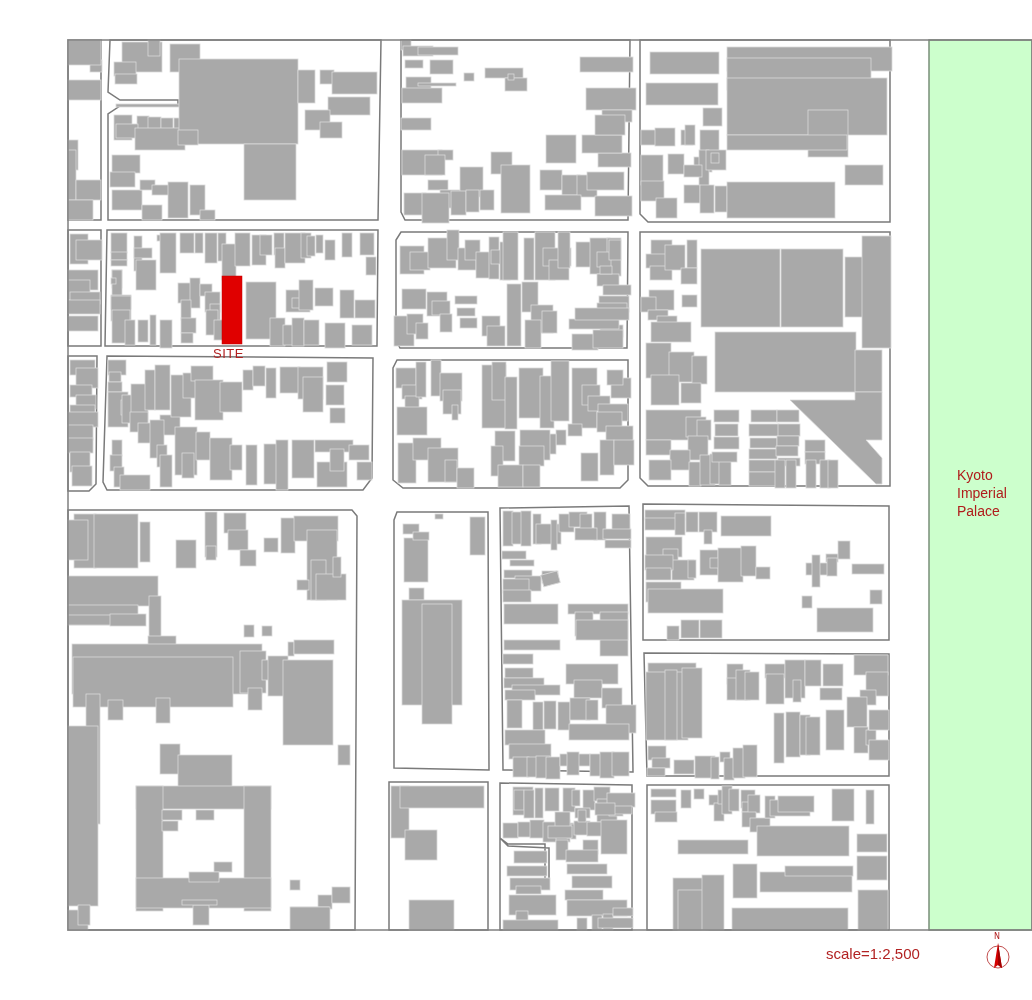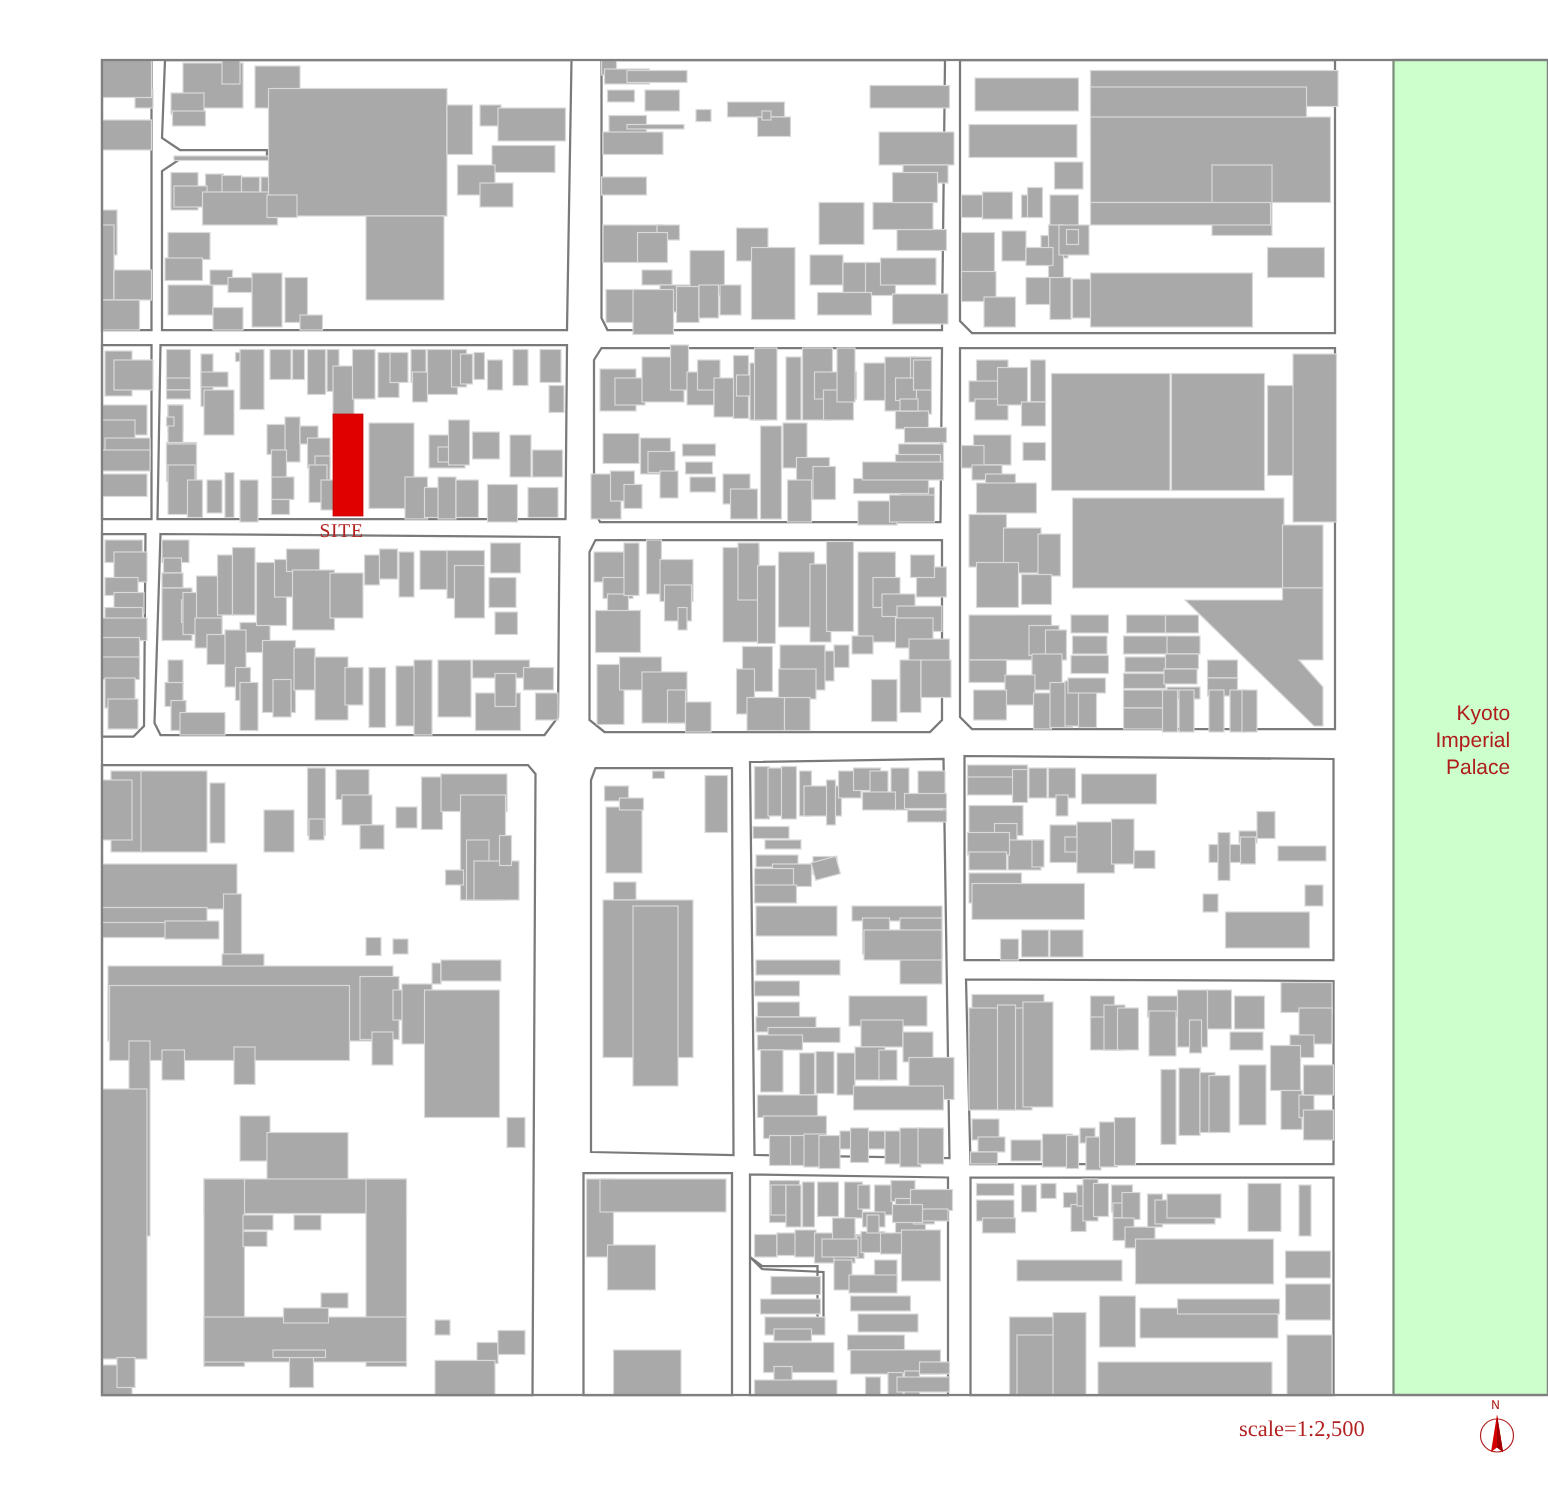--- a/index.html
+++ b/index.html
@@ -3,24 +3,24 @@
 <meta charset="utf-8">
 <style>
   html, body { margin: 0; padding: 0; background: #ffffff; }
   body { width: 1032px; height: 1000px; position: relative; overflow: hidden; font-family: "Liberation Sans", sans-serif; }
   #map { position: absolute; left: 0; top: 0; width: 1032px; height: 1000px; }
   .frame { fill: none; stroke: #808080; stroke-width: 1.5; }
   .block { fill: #ffffff; stroke: #7a7a7a; stroke-width: 1.5; }
   .bldg { fill: #a9a9a9; stroke: #d9d9d9; stroke-width: 0.8; }
   .site { fill: #e00000; stroke: #c00000; stroke-width: 0.5; }
   .park { fill: #ccffcc; stroke: #7a8f7a; stroke-width: 1.5; }
-  .lbl { position: absolute; color: #b22222; font-family: Liberation Serif, serif; }
+  .lbl { position: absolute; color: #b22222; font-family: Liberation Sans, sans-serif; }
   #site-label { left: 213px; top: 346px; font-size: 13px; letter-spacing: 0.5px; }
   #palace-label { left: 957px; top: 466px; font-size: 14px; line-height: 18px; font-family: "Liberation Sans", sans-serif; color: #b01c1c; }
-  #palace-label span { display: block; text-align: right; }
+  #palace-label span { display: block; }
   #scale-label { left: 826px; top: 945px; font-size: 15px; }
   #north { position: absolute; left: 985px; top: 932px; width: 28px; height: 40px; }
   #north-letter { position: absolute; left: 994px; top: 932px; font-size: 8px; color: #b22222; font-family: "DejaVu Sans", sans-serif; }
 </style>
 </head>
 <body>
 
 <svg id="map" viewBox="0 0 1032 1000" xmlns="http://www.w3.org/2000/svg">
   <g id="blocks-layer">
       <polygon points="68,40 101,40 101,220 68,220" class="block"></polygon>

